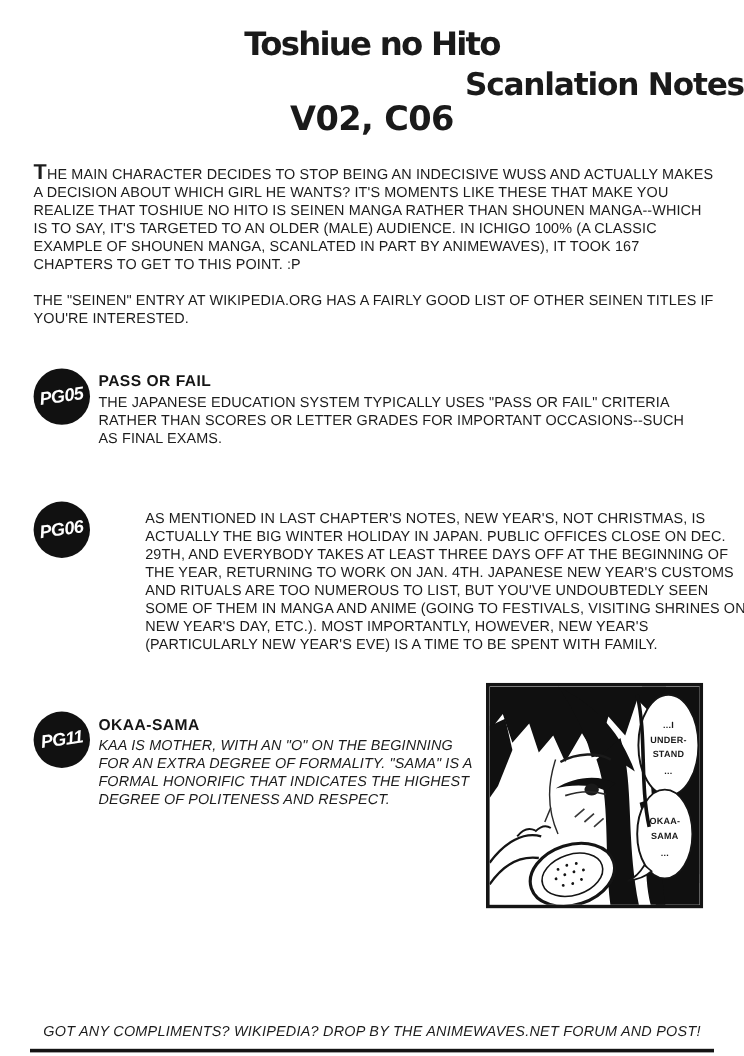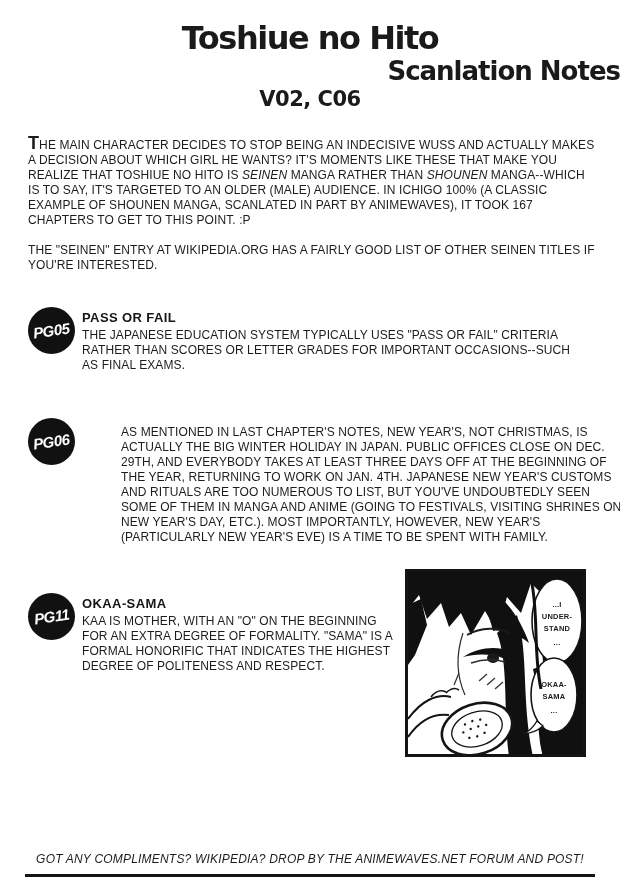--- a/index.html
+++ b/index.html
@@ -3,48 +3,48 @@
 <meta charset="utf-8">
 <style>
   html,body{margin:0;padding:0;background:#ffffff;}
   .page{
     position:relative;width:620px;height:880px;background:#ffffff;
     color:#141414;font-family:"Liberation Sans",sans-serif;overflow:hidden;
   }
   
   .title-block{position:absolute;top:20px;left:0;width:620px;text-align:center;
     font-family:"DejaVu Sans",sans-serif;font-weight:bold;color:#1a1a1a;}
-  .title-l1{font-size:32px;line-height:36px;letter-spacing:-1.5px;}
+  .title-l1{font-size:27px;line-height:36px;letter-spacing:-1.5px;}
   .title-l2{font-size:26px;line-height:30px;letter-spacing:-1px;text-align:right;}
-  .title-l3{font-size:21px;line-height:26px;letter-spacing:-0.5px;}
+  .title-l3{font-size:28px;line-height:26px;letter-spacing:-0.5px;}
   
   .comic{font-size:12px;line-height:15px;letter-spacing:0.1px;color:#1c1c1c;}
   .para1{position:absolute;left:28px;top:137px;width:570px;}
   .para1 .dropcap{font-size:18px;font-weight:bold;line-height:12px;}
-  .para1 .it{font-style:italic;text-align:center;}
+  .para1 .it{text-align:center;}
   .para2{position:absolute;left:28px;top:243px;width:570px;}
   
   .section{position:absolute;left:28px;display:flex;align-items:flex-start;}
   .sec-pg05{top:307px;}
   .sec-pg06{top:418px;}
   .sec-pg11{top:593px;}
   .badge{
     flex:0 0 auto;width:47px;height:47px;border-radius:50%;background:#111111;
     display:flex;align-items:center;justify-content:center;margin-right:7px;
   }
   .badge span{
     color:#ffffff;font-weight:bold;font-style:italic;font-size:15px;
     letter-spacing:-0.5px;transform:rotate(-8deg);
   }
   .sec-content{padding-top:4px;}
   .sec-heading{font-size:13px;font-weight:bold;letter-spacing:0.4px;line-height:14px;color:#151515;}
   .sec-body{margin-top:3px;}
   .sec-pg05 .sec-body{width:505px;}
   .sec-pg06 .sec-body{width:508px;margin-left:39px;}
-  .sec-pg11 .sec-body{width:318px;}
+  .sec-pg11 .sec-body{width:318px;font-style:italic;}
   
   .manga-panel{position:absolute;left:405px;top:569px;width:181px;height:188px;}
   .manga-panel svg{display:block;}
   .bubble-text{font-family:"Liberation Sans",sans-serif;font-size:7.5px;font-weight:bold;
     fill:#1a1a1a;text-anchor:middle;letter-spacing:0.2px;}
   
   .footer{position:absolute;top:852px;left:0;width:620px;text-align:center;
     font-style:italic;font-size:12px;letter-spacing:0.2px;color:#1c1c1c;}
   .bottom-rule{position:absolute;top:874px;left:25px;width:570px;height:3px;background:#141414;}
 </style>

